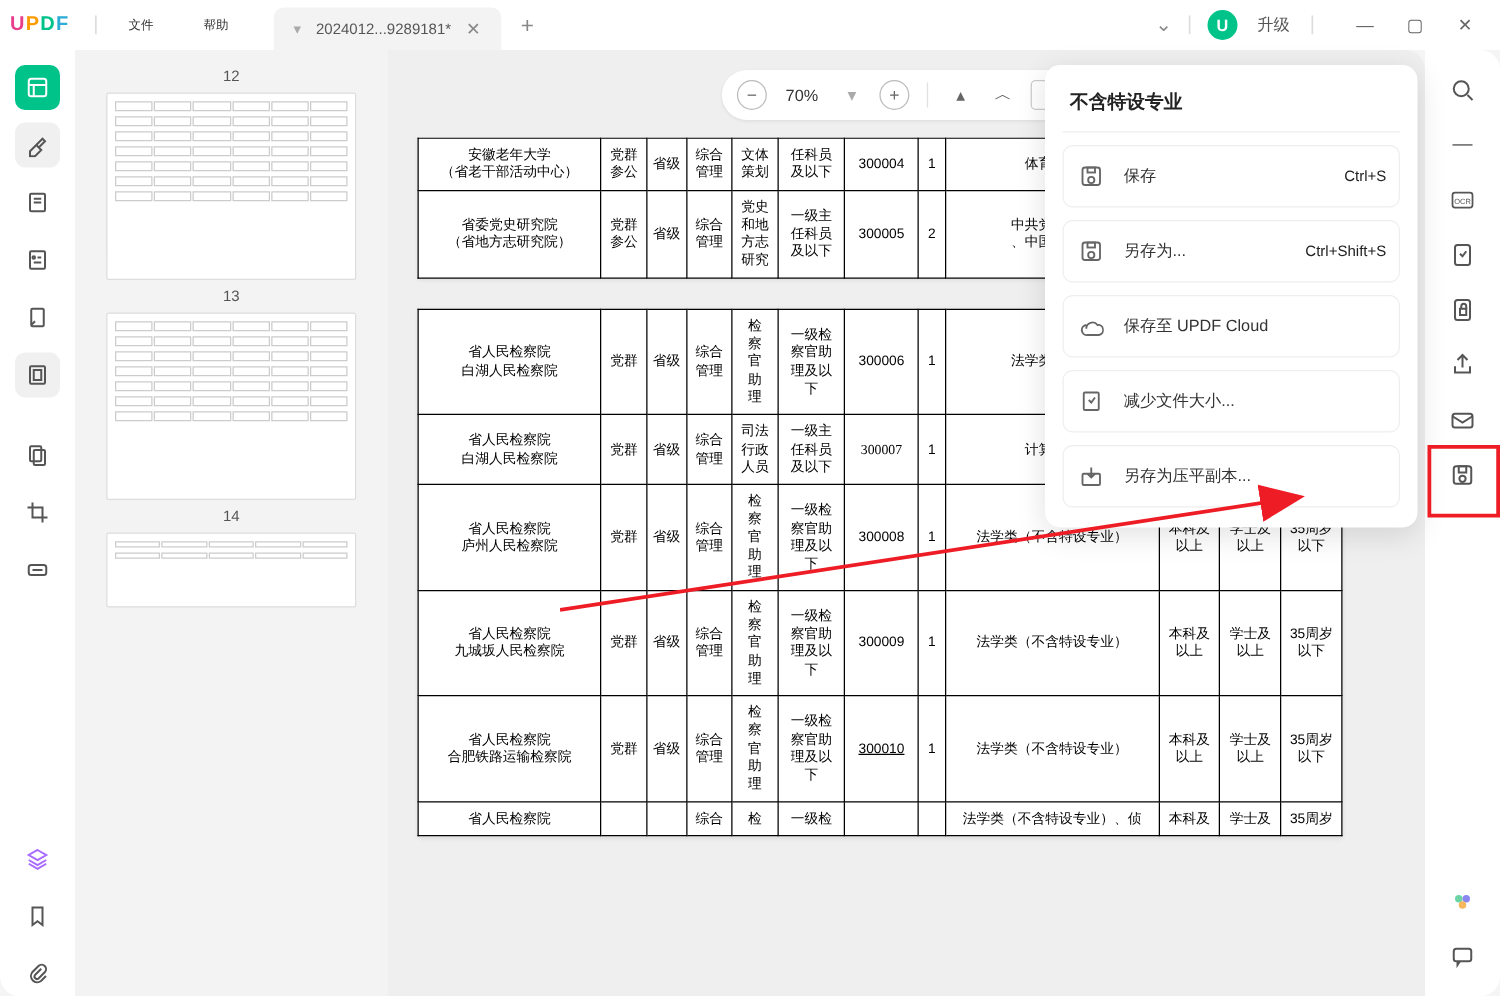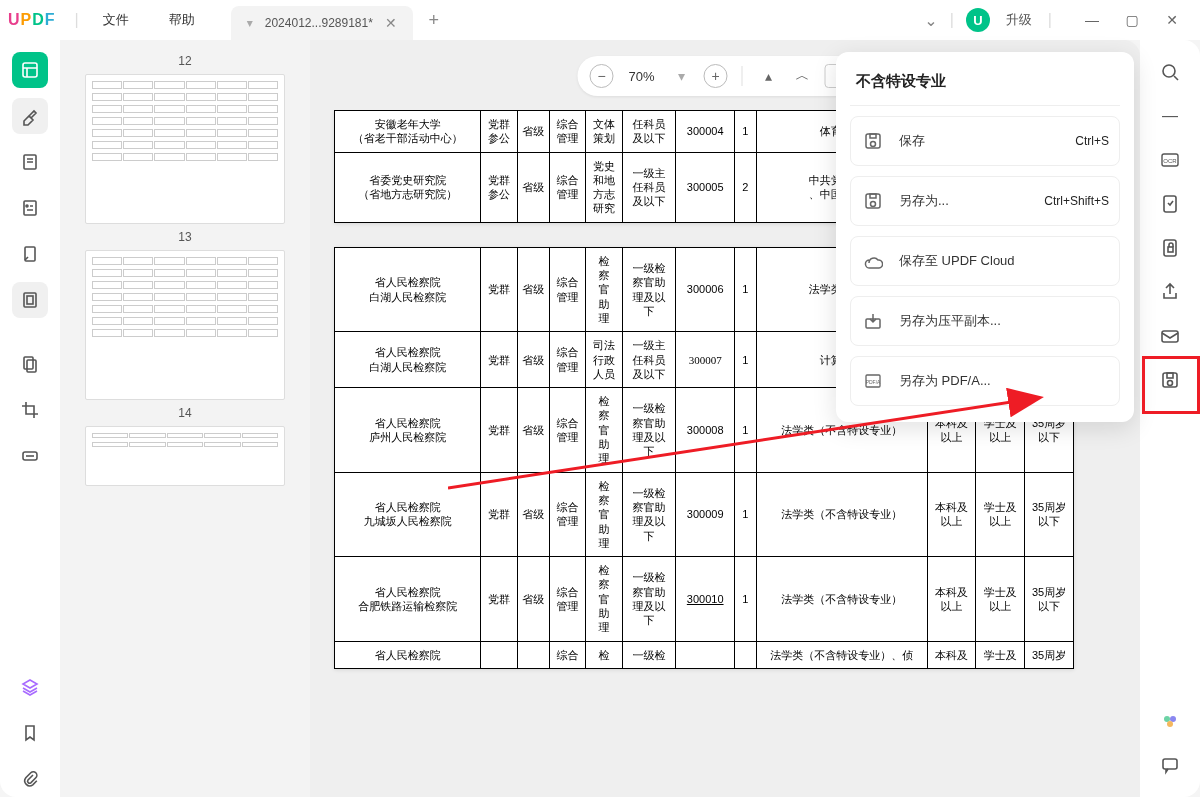--- a/index.html
+++ b/index.html
@@ -4,21 +4,21 @@
 <style>
 * { margin: 0; padding: 0; box-sizing: border-box; font-family: -apple-system, "Segoe UI", "Microsoft YaHei", sans-serif; }
 body { width: 1200px; height: 797px; background: #f5f5f5; overflow: hidden; position: relative; }
 
 .titlebar { height: 40px; background: #fff; display: flex; align-items: center; padding: 0 8px; }
 .logo { display: flex; align-items: center; gap: 1px; font-weight: 700; font-size: 16px; margin-right: 16px; }
 .logo span:nth-child(1) { color: #e83e8c; }
 .logo span:nth-child(2) { color: #fc9c03; }
 .logo span:nth-child(3) { color: #00c389; }
 .logo span:nth-child(4) { color: #2eacd4; }
-.menu-item { padding: 0 20px; font-size: 13px; color: #333; cursor: pointer; }
+.menu-item { padding: 0 20px; font-size: 10px; color: #333; cursor: pointer; }
 .tab { display: flex; align-items: center; gap: 12px; padding: 0 16px; height: 34px; margin-top: 6px; background: #f3f3f3; border-radius: 8px 8px 0 0; font-size: 12px; color: #555; margin-left: 16px; }
 .tab-close { font-size: 14px; color: #888; cursor: pointer; }
 .tab-add { margin-left: 16px; font-size: 18px; color: #888; cursor: pointer; }
 .titlebar-right { margin-left: auto; display: flex; align-items: center; gap: 12px; }
 .chev-down { color: #888; cursor: pointer; }
 .avatar { width: 24px; height: 24px; border-radius: 50%; background: #00c389; color: #fff; display: flex; align-items: center; justify-content: center; font-size: 13px; font-weight: 600; }
 .upgrade { font-size: 13px; color: #555; padding: 0 4px; cursor: pointer; }
 .win-btns { display: flex; gap: 0; margin-left: 8px; }
 .win-btn { width: 40px; height: 32px; display: flex; align-items: center; justify-content: center; color: #666; cursor: pointer; font-size: 14px; }
 
@@ -547,34 +547,34 @@
         <span class="pi-ic">
           <svg width="20" height="20" viewBox="0 0 20 20" fill="none" stroke="currentColor" stroke-width="1.5">
             <path d="M6 12a5 5 0 019-3 4 4 0 011 8H7a4 4 0 01-1-8"></path>
           </svg>
         </span>
         <span class="pi-label">保存至 UPDF Cloud</span>
       </div>
       <div class="popup-item">
         <span class="pi-ic">
           <svg width="20" height="20" viewBox="0 0 20 20" fill="none" stroke="currentColor" stroke-width="1.5">
+            <rect x="4" y="3" width="12" height="14" rx="1"></rect>
+            <path d="M8 9l2 2 3-4"></path>
+          </svg>
+        </span>
+        <span class="pi-label">减少文件大小...</span>
+      </div>
+      <div class="popup-item">
+        <span class="pi-ic">
+          <svg width="20" height="20" viewBox="0 0 20 20" fill="none" stroke="currentColor" stroke-width="1.5">
             <rect x="3" y="8" width="14" height="9" rx="1"></rect>
             <path d="M10 3v8M7 8l3 3 3-3"></path>
           </svg>
         </span>
         <span class="pi-label">另存为压平副本...</span>
-      </div>
-      <div class="popup-item">
-        <span class="pi-ic">
-          <svg width="20" height="20" viewBox="0 0 20 20" fill="none" stroke="currentColor" stroke-width="1.3">
-            <rect x="3" y="4" width="14" height="12" rx="1"></rect>
-            <text x="10" y="13" font-size="5" text-anchor="middle" fill="currentColor" stroke="none">PDF/A</text>
-          </svg>
-        </span>
-        <span class="pi-label">另存为 PDF/A...</span>
       </div>
     </div>
 </div>
 
 <svg class="arrow" width="700" height="220" style="left:448px; top:278px;">
   <defs>
       <marker id="ah" markerWidth="12" markerHeight="10" refX="10" refY="5" orient="auto">
         <path d="M0,0 L12,5 L0,10 z" fill="#ee1c25"></path>
       </marker>
     </defs>

